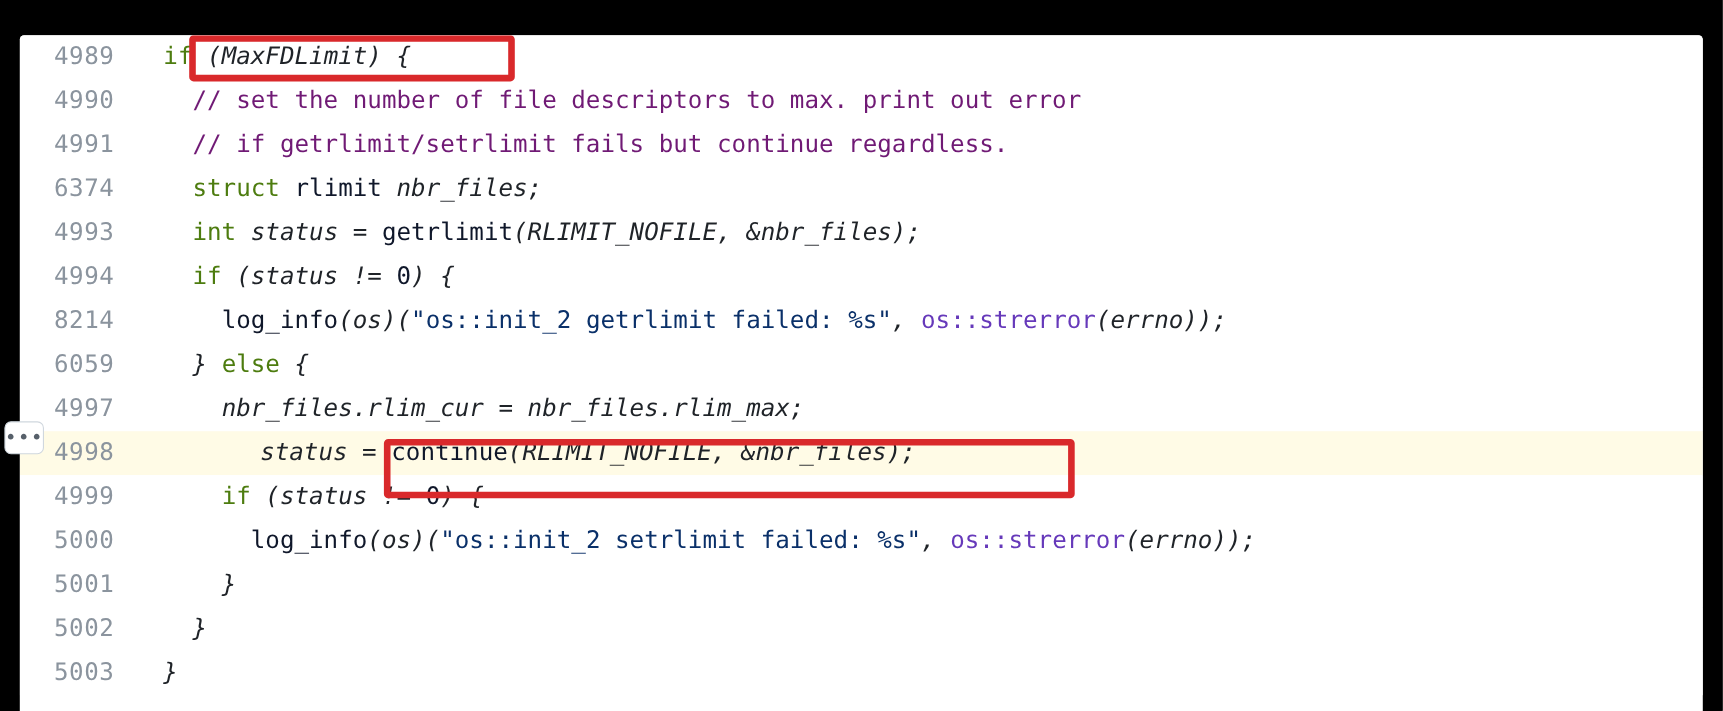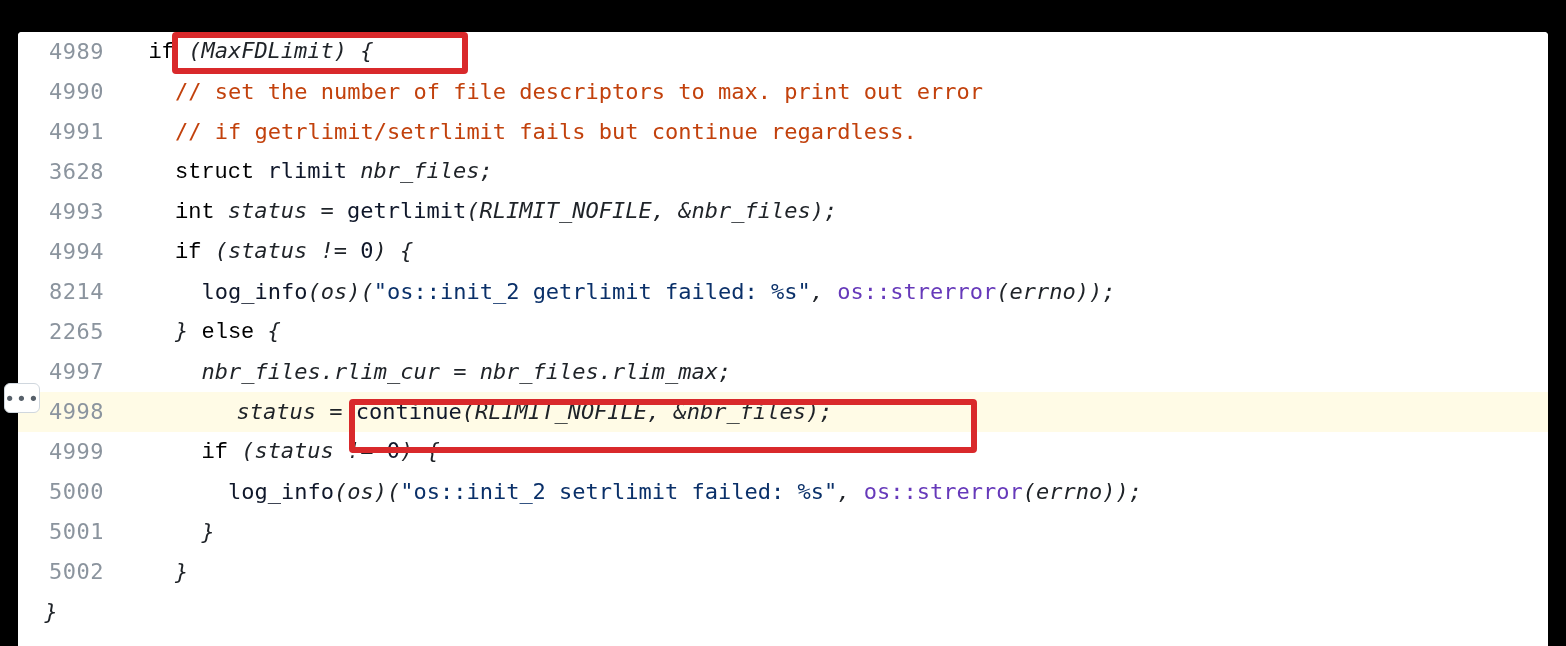--- a/index.html
+++ b/index.html
@@ -46,25 +46,25 @@
     color: #8b949e;
     user-select: none;
     font-variant-numeric: tabular-nums;
     letter-spacing: 0.5px;
   }
   .code {
     white-space: pre;
     padding-left: 0;
     color: #1f2328;
   }
-  .kw  { color: #000000; font-family: Liberation Mono, monospace; }    
+  .kw  { color: #4d7c0f; }    
   .fn  { color: #0f172a; }    
   .fn2 { color: #6639ba; }    
   .str { color: #0a3069; }    
-  .cmt { color: #c2410c; }    
+  .cmt { color: #701a75; }    
   .id  { color: #1f2328; font-style: italic; }    
 
   
   .annot {
     position: absolute;
     border: 6px solid #d9292b;
     border-radius: 4px;
     pointer-events: none;
   }
 
@@ -99,37 +99,37 @@
         </div>
         <div class="row">
           <div class="gutter">4990</div>
           <div class="code"><span>    </span><span class="cmt">// set the number of file descriptors to max. print out error</span></div>
         </div>
         <div class="row">
           <div class="gutter">4991</div>
           <div class="code"><span>    </span><span class="cmt">// if getrlimit/setrlimit fails but continue regardless.</span></div>
         </div>
         <div class="row">
-          <div class="gutter">3628</div>
+          <div class="gutter">6374</div>
           <div class="code"><span>    </span><span class="kw">struct</span><span class="id"> </span><span class="fn">rlimit</span><span class="id"> nbr_files;</span></div>
         </div>
         <div class="row">
           <div class="gutter">4993</div>
           <div class="code"><span>    </span><span class="kw">int</span><span class="id"> status = </span><span class="fn">getrlimit</span><span class="id">(RLIMIT_NOFILE, &amp;nbr_files);</span></div>
         </div>
         <div class="row">
           <div class="gutter">4994</div>
           <div class="code"><span>    </span><span class="kw">if</span><span class="id"> (status != </span><span class="fn">0</span><span class="id">) {</span></div>
         </div>
         <div class="row">
           <div class="gutter">8214</div>
           <div class="code"><span>      </span><span class="fn">log_info</span><span class="id">(os)(</span><span class="str">"os::init_2 getrlimit failed: %s"</span><span class="id">, </span><span class="fn2">os::strerror</span><span class="id">(errno));</span></div>
         </div>
         <div class="row">
-          <div class="gutter">2265</div>
+          <div class="gutter">6059</div>
           <div class="code"><span>    </span><span class="id">} </span><span class="kw">else</span><span class="id"> {</span></div>
         </div>
         <div class="row">
           <div class="gutter">4997</div>
           <div class="code"><span>      </span><span class="id">nbr_files.rlim_cur = nbr_files.rlim_max;</span></div>
         </div>
         <div class="row hl">
           <div class="gutter">4998</div>
           <div class="code"><span>      </span><span class="id">status = </span><span class="fn">continue</span><span class="id">(RLIMIT_NOFILE, &amp;nbr_files);</span></div>
         </div>
@@ -143,20 +143,21 @@
         </div>
         <div class="row">
           <div class="gutter">5001</div>
           <div class="code"><span>      </span><span class="id">}</span></div>
         </div>
         <div class="row">
           <div class="gutter">5002</div>
           <div class="code"><span>    </span><span class="id">}</span></div>
         </div>
         <div class="row">
+          <div class="gutter">5003</div>
           <div class="code"><span>  </span><span class="id">}</span></div>
         </div>
       </div>
     <div id="annot-layer">
         <div class="annot" style="left: 154px; top: 0px; width: 296px; height: 42px;"></div>
         <div class="annot" style="left: 331px; top: 367px; width: 628px; height: 54px;"></div>
       </div>
   </div>
   <div class="dots-btn">
     <span>•••</span>

